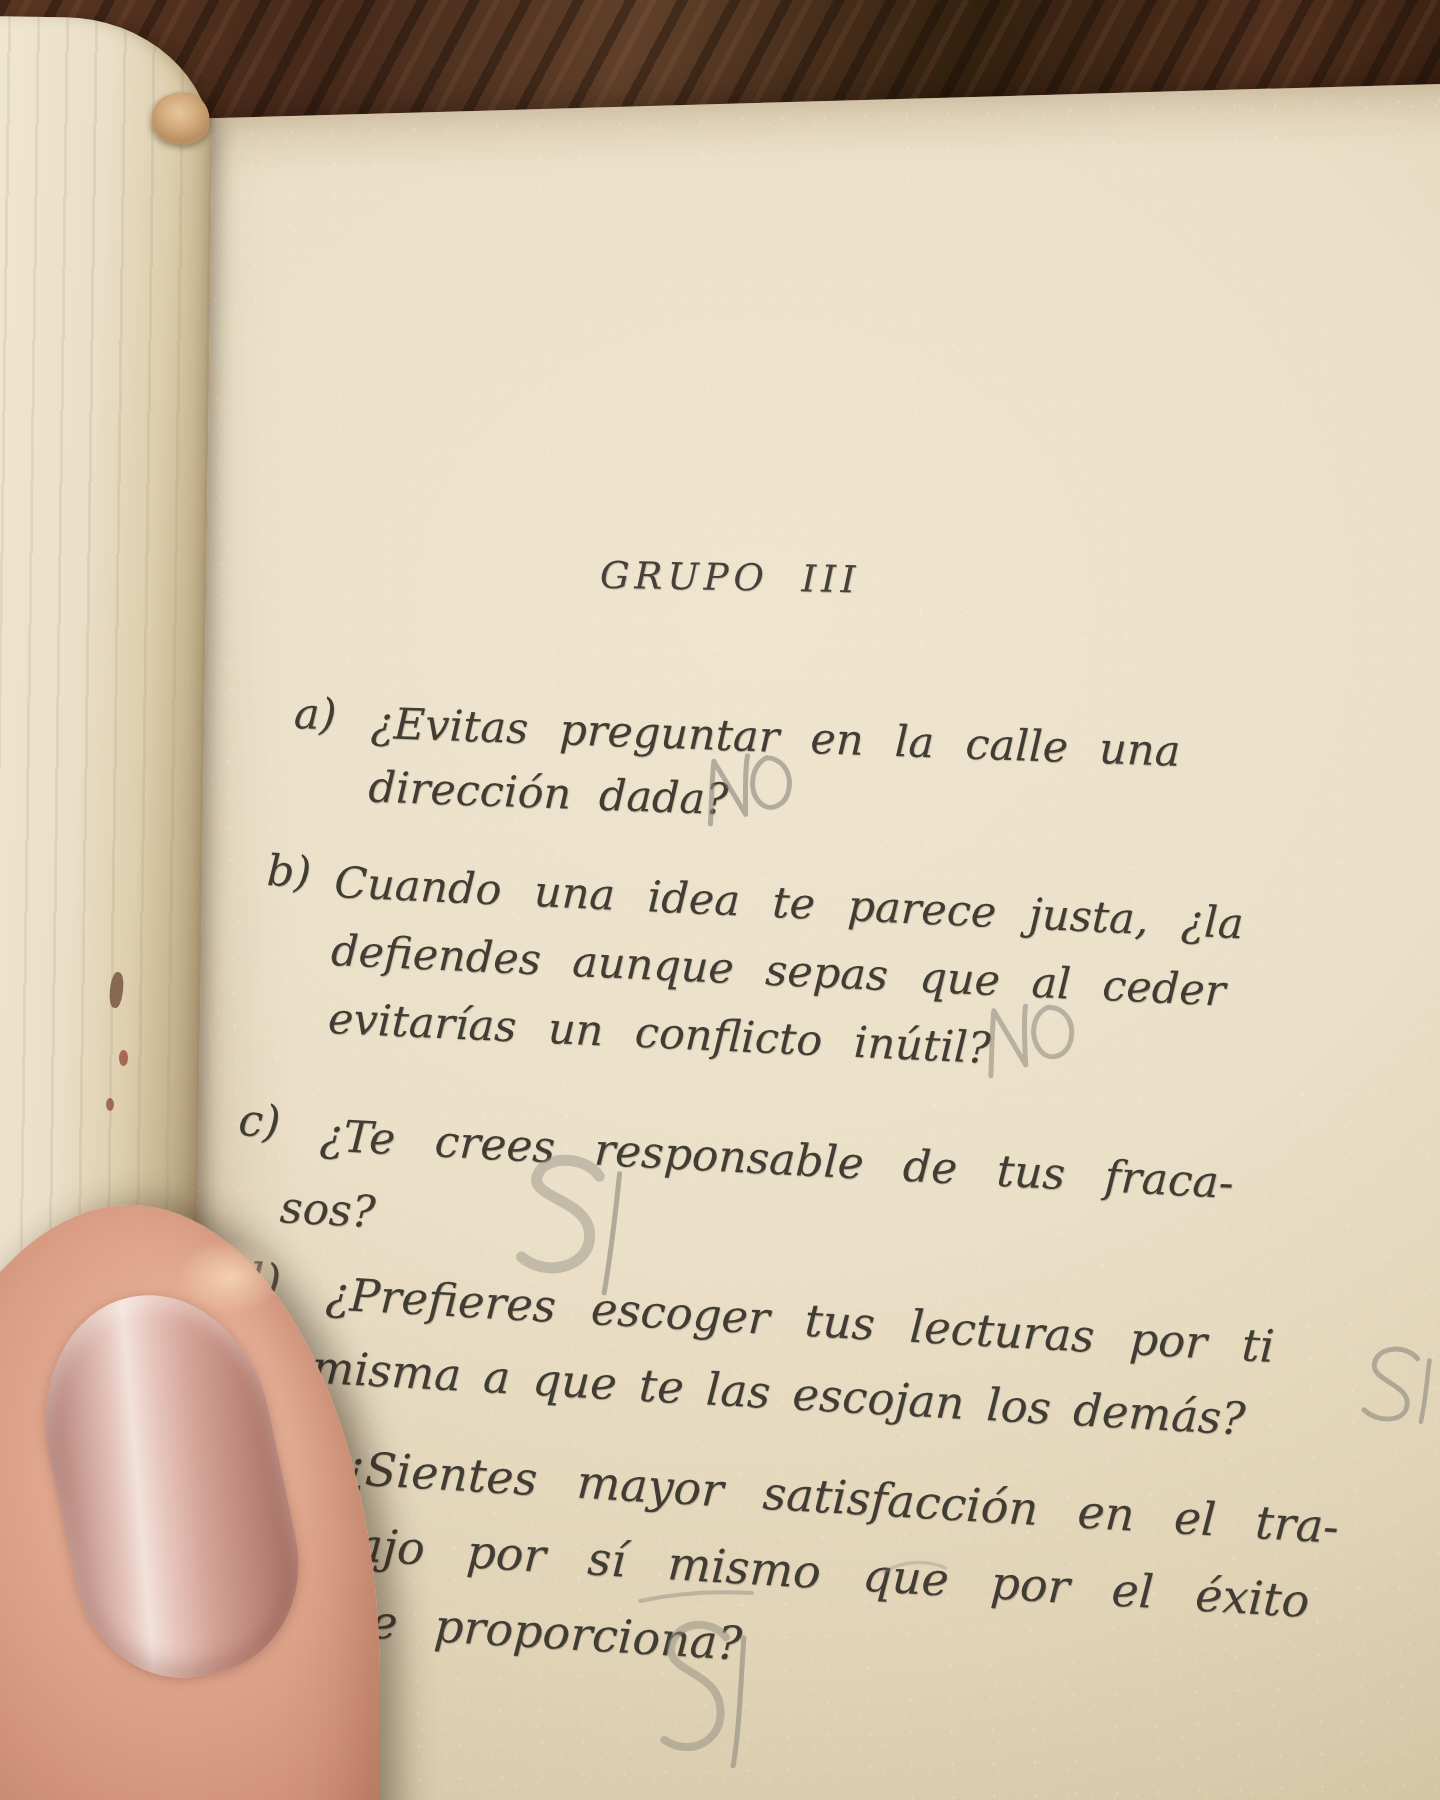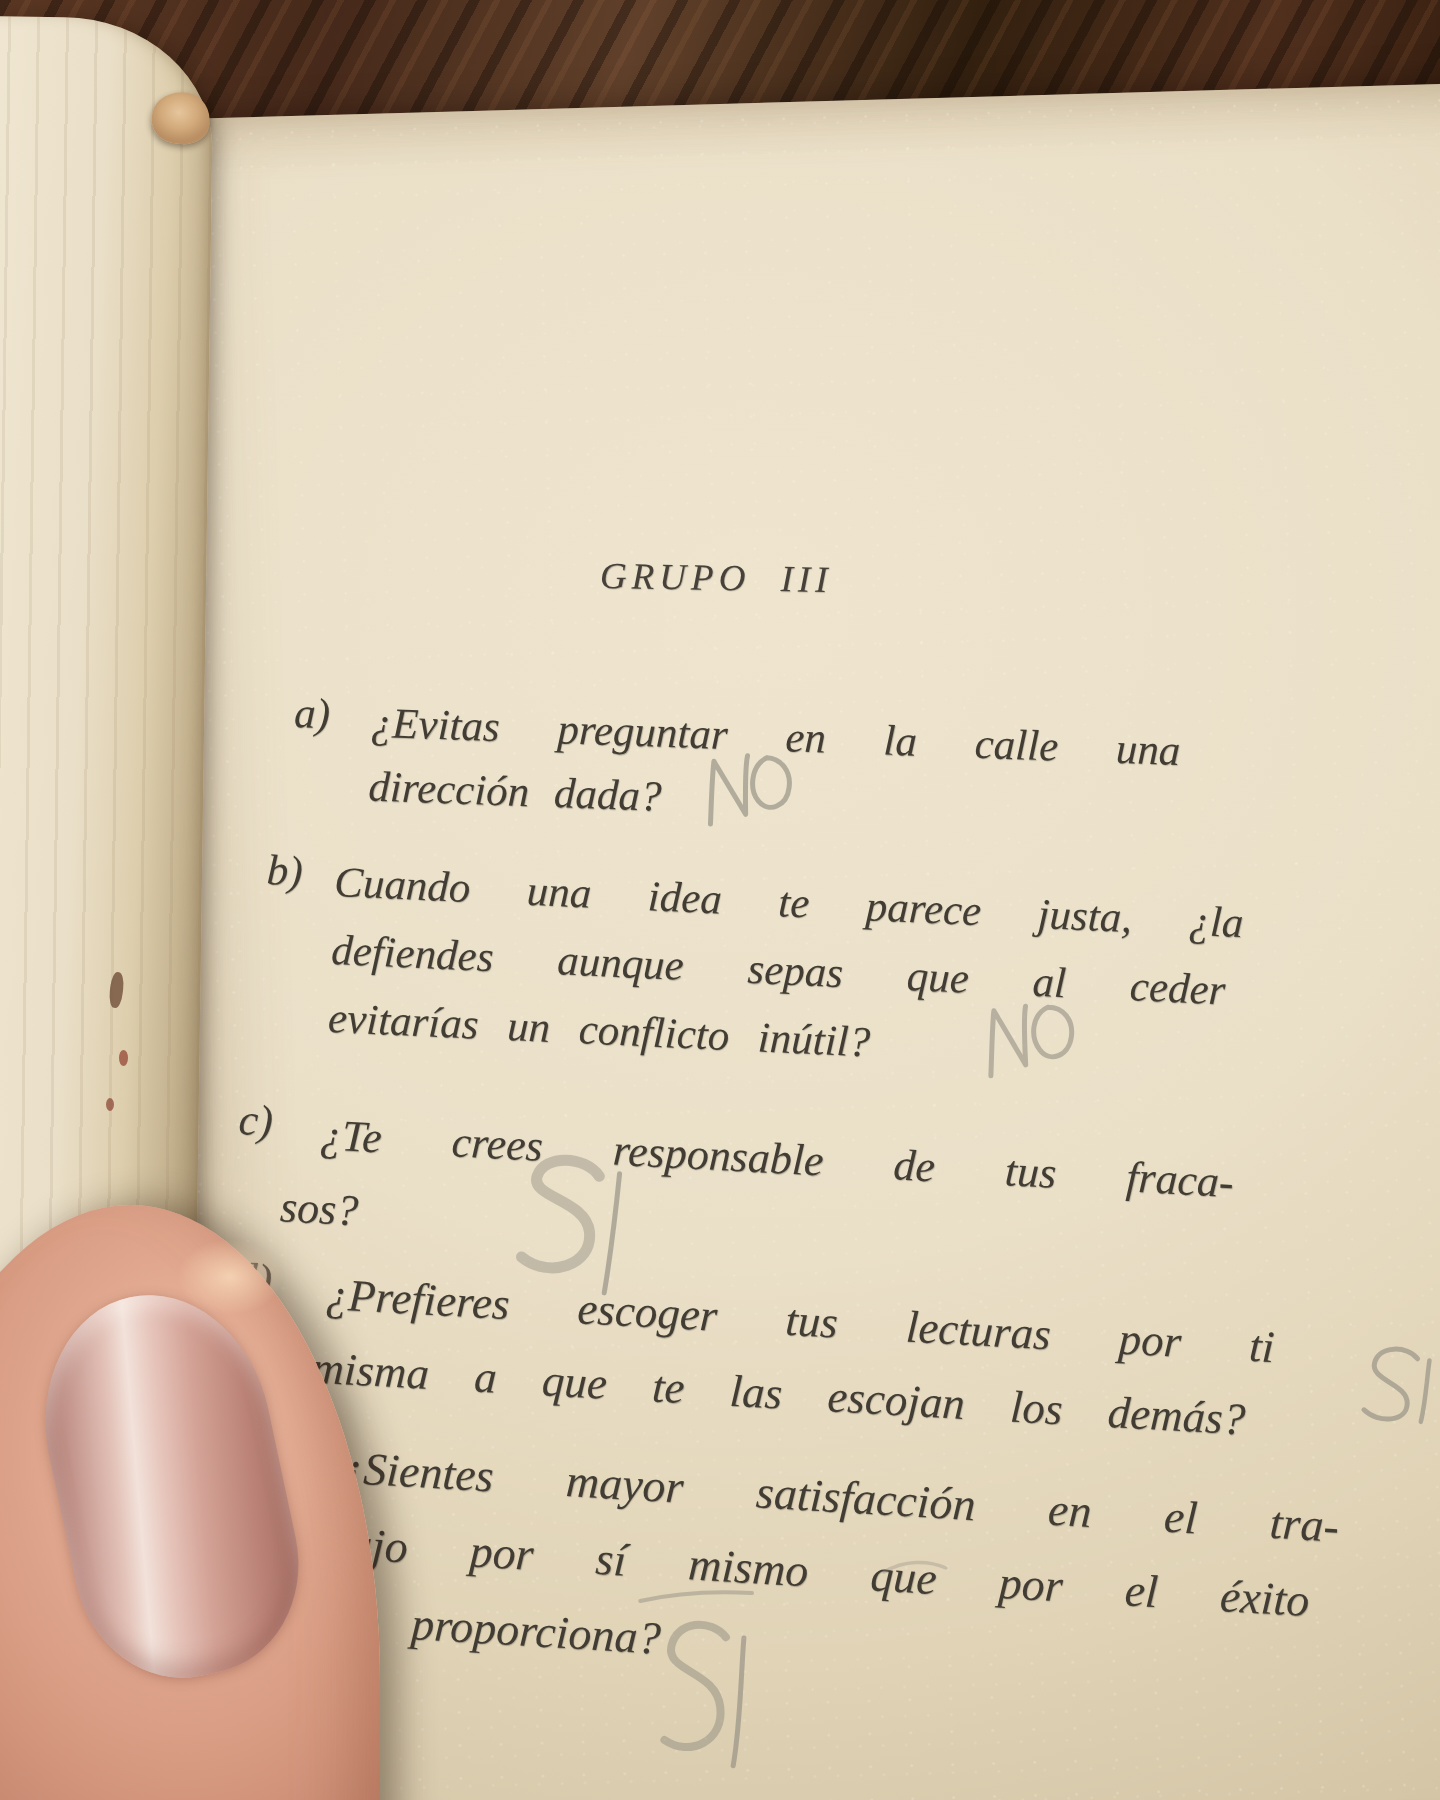--- a/index.html
+++ b/index.html
@@ -78,21 +78,21 @@
     z-index:3;
   }
   .stain1{left:110px;top:972px;width:13px;height:36px;background:#6a4632;
     border-radius:45%;opacity:.75;transform:rotate(6deg);z-index:3;}
   .stain2{left:119px;top:1050px;width:9px;height:16px;background:#9a4f3c;
     border-radius:50%;opacity:.8;z-index:3;}
   .stain3{left:106px;top:1098px;width:8px;height:13px;background:#8f4a38;
     border-radius:50%;opacity:.75;z-index:3;}
 
   
-  .textlayer{inset:0;z-index:4;font-family:Liberation Serif, serif;}
+  .textlayer{inset:0;z-index:4;}
   .title{
     left:600px;top:556px;
     font-style:italic;font-size:37px;color:#46413a;
     letter-spacing:5px;word-spacing:16px;
     transform:rotate(1deg);
     text-shadow:.6px .8px 1px rgba(66,60,48,.35);
     white-space:nowrap;
   }
   .q{position:absolute;display:flex;align-items:flex-start;
      color:#423d34;font-style:italic;

